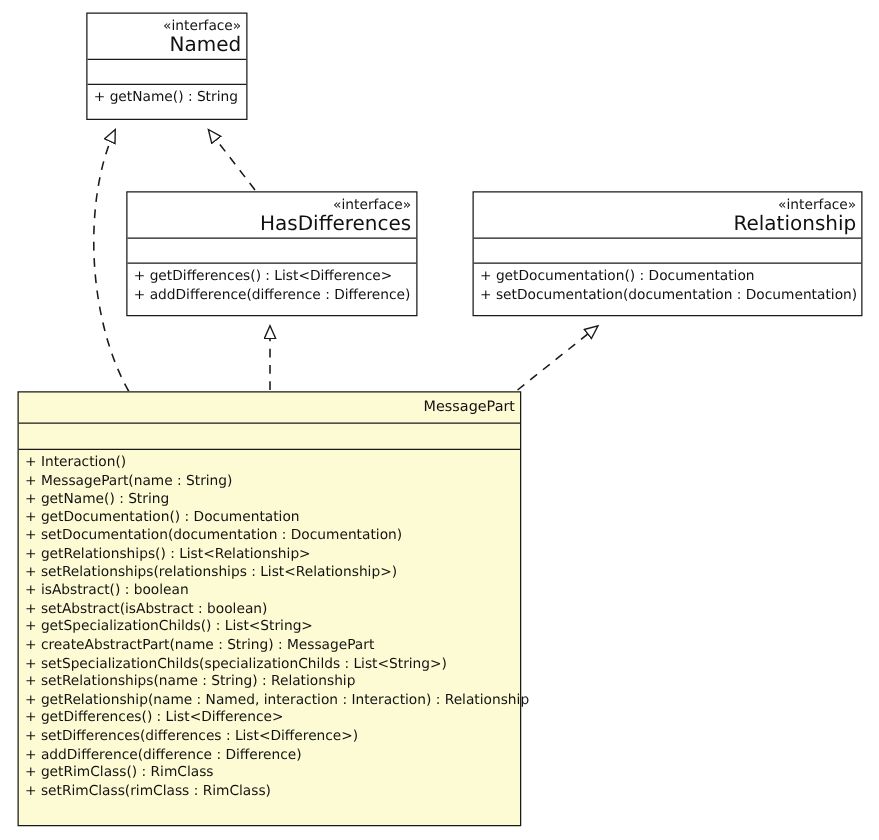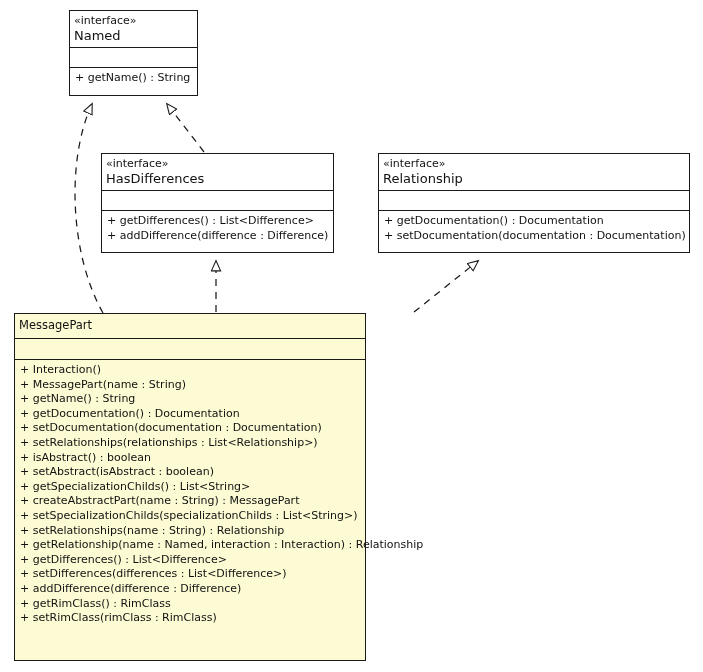--- a/index.html
+++ b/index.html
@@ -34,39 +34,39 @@
     background: #ffffff;
   }
   .uml-box.klass {
     background: #fdfbd4;
     border: 1px solid #1a1a1a;
   }
   .compartment {
     box-sizing: border-box;
   }
   .compartment.head {
-    text-align: left;
+    text-align: right;
     padding: 3px 4px 4px 4px;
     border-bottom: 1px solid #1a1a1a;
   }
   .compartment.attrs {
     border-bottom: 1px solid #1a1a1a;
     height: 20px;
   }
   .compartment.ops {
     padding: 3px 4px 4px 5px;
   }
   .stereotype {
     font-size: 11px;
     line-height: 14px;
     color: #111;
     white-space: nowrap;
   }
   .typename {
-    font-size: 13px;
+    font-size: 16px;
     line-height: 15px;
     color: #111;
     white-space: nowrap;
   }
   .op {
     font-size: 11px;
     line-height: 14.6px;
     color: #111;
     white-space: nowrap;
     text-align: left;
@@ -131,31 +131,32 @@
       <div class="stereotype">«interface»</div>
       <div class="typename">Relationship</div>
     </div>
     <div class="compartment attrs"></div>
     <div class="compartment ops">
       <div class="op">+ getDocumentation() : Documentation</div>
       <div class="op">+ setDocumentation(documentation : Documentation)</div>
     </div>
   </div>
 
-  <div class="uml-box klass" style="left:14px; top:313px; width:352px; height:348px;">
+  <div class="uml-box klass" style="left:14px; top:313px; width:403px; height:348px;">
     <div class="compartment head">
       <div class="typename">MessagePart</div>
     </div>
     <div class="compartment attrs"></div>
     <div class="compartment ops">
       <div class="op">+ Interaction()</div>
       <div class="op">+ MessagePart(name : String)</div>
       <div class="op">+ getName() : String</div>
       <div class="op">+ getDocumentation() : Documentation</div>
       <div class="op">+ setDocumentation(documentation : Documentation)</div>
+      <div class="op">+ getRelationships() : List&lt;Relationship&gt;</div>
       <div class="op">+ setRelationships(relationships : List&lt;Relationship&gt;)</div>
       <div class="op">+ isAbstract() : boolean</div>
       <div class="op">+ setAbstract(isAbstract : boolean)</div>
       <div class="op">+ getSpecializationChilds() : List&lt;String&gt;</div>
       <div class="op">+ createAbstractPart(name : String) : MessagePart</div>
       <div class="op">+ setSpecializationChilds(specializationChilds : List&lt;String&gt;)</div>
       <div class="op">+ setRelationships(name : String) : Relationship</div>
       <div class="op">+ getRelationship(name : Named, interaction : Interaction) : Relationship</div>
       <div class="op">+ getDifferences() : List&lt;Difference&gt;</div>
       <div class="op">+ setDifferences(differences : List&lt;Difference&gt;)</div>

